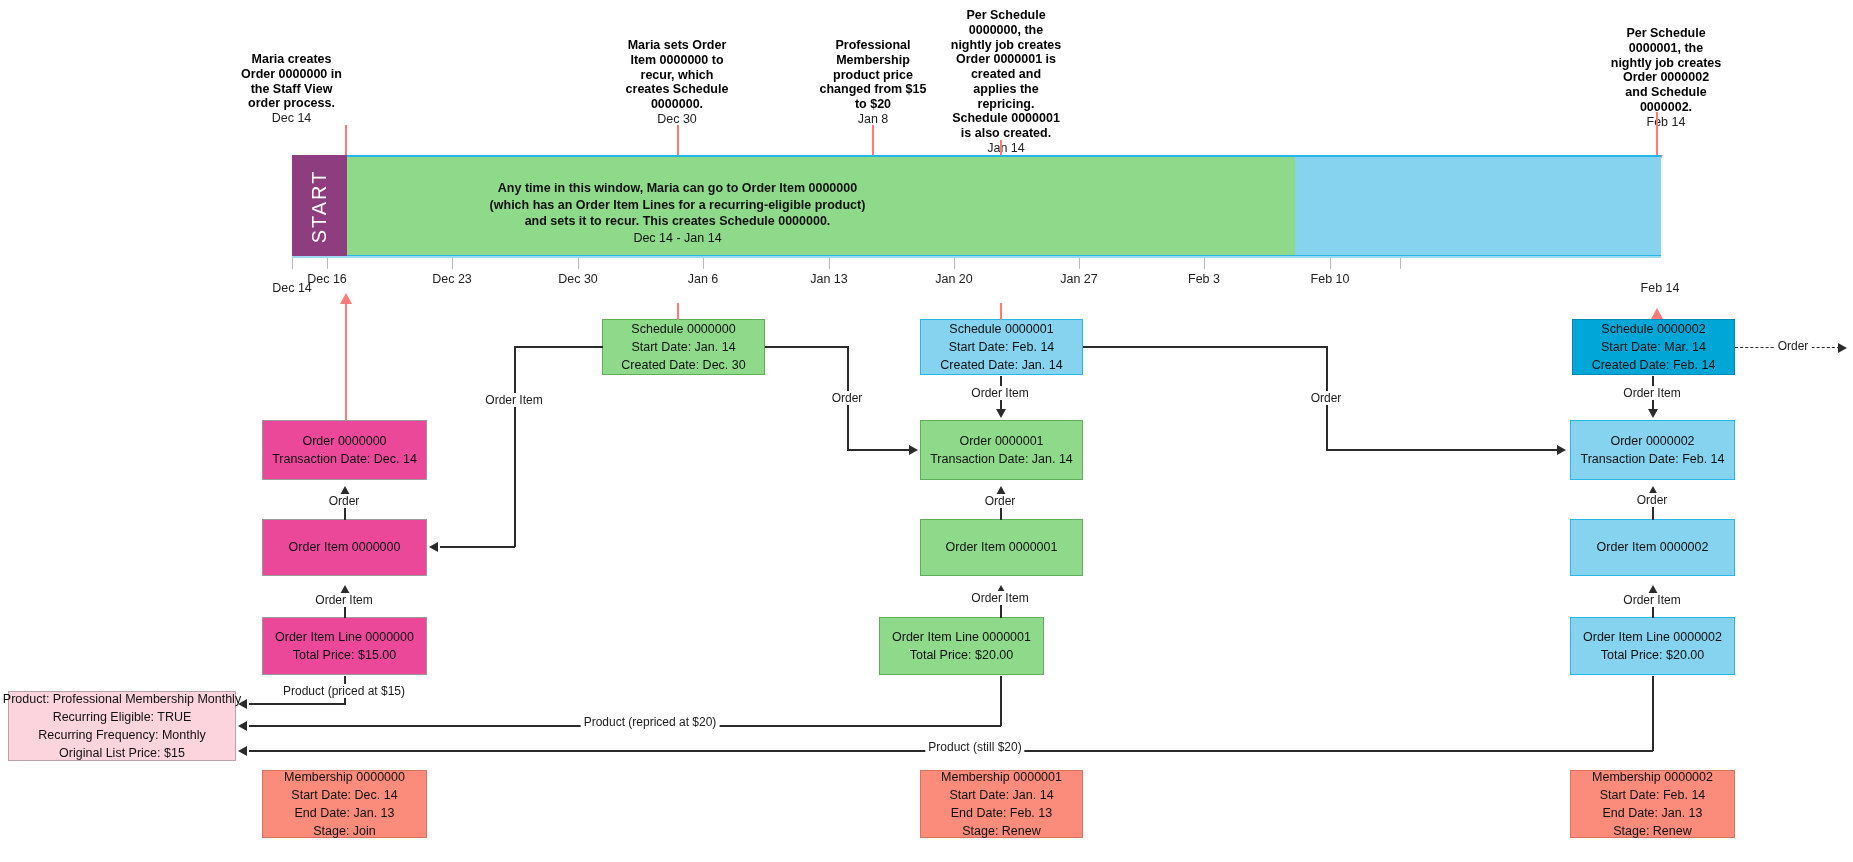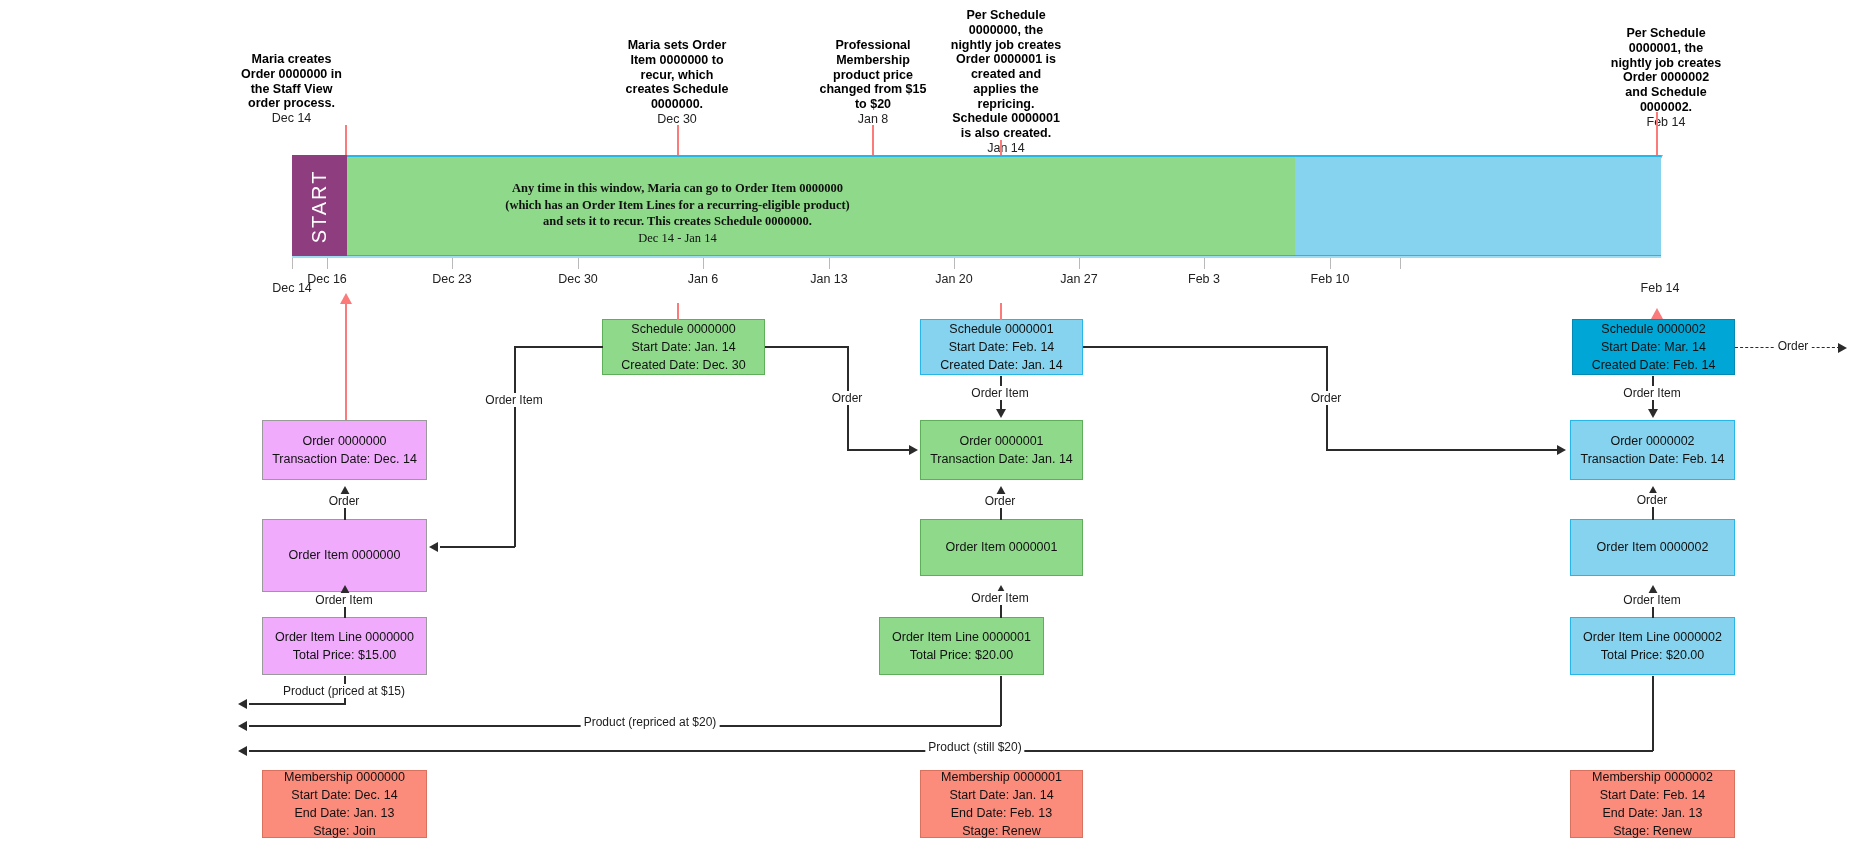--- a/index.html
+++ b/index.html
@@ -85,21 +85,20 @@
   }
   #band-label{
     position:absolute;
     left:355px; top:180px;
     width:645px;
     text-align:center;
     font-size:12.5px;
     font-weight:bold;
     line-height:1.32;
     color:#111;
-    font-family:Liberation Serif, serif;
   }
   #band-label .band-range{
     display:block;
     font-weight:normal;
   }
 
   
   #axis-line{
     position:absolute;
     left:292px; top:256px;
@@ -130,21 +129,21 @@
     display:flex;
     flex-direction:column;
     align-items:center;
     justify-content:center;
     text-align:center;
     font-size:12.5px;
     line-height:1.45;
     color:#111;
   }
   .box .ln{display:block;white-space:nowrap;}
-  .grey{background:#f0abfc;border:1px solid #9a9a9a;}
+  .grey{background:#ec4899;border:1px solid #9a9a9a;}
   .green{background:#8fd98a;border:1px solid #5fae5a;}
   .lblue{background:#85d3ee;border:1px solid #27b6e8;}
   .dblue{background:#00a6d6;border:1px solid #0089b5;}
   .pink{background:#fcd4de;border:1px solid #b9a2ab;}
   .salmon{background:#fb8b7b;border:1px solid #d9715f;}
 
   
   .seg-h{position:absolute;height:1.6px;background:#2b2b2b;}
   .seg-v{position:absolute;width:1.6px;background:#2b2b2b;}
   .arrow-up{
@@ -344,21 +343,21 @@
   <div class="edge-label" style="left:1326px; top:391px;">Order</div>
 
   <div class="seg-v" style="left:1000px; top:376px; height:35px;"></div>
   <div class="arrow-down" style="left:996px; top:409px;"></div>
   <div class="edge-label" style="left:1000px; top:386px;">Order Item</div>
 
   <div class="seg-v" style="left:1652px; top:376px; height:35px;"></div>
   <div class="arrow-down" style="left:1648px; top:409px;"></div>
   <div class="edge-label" style="left:1652px; top:386px;">Order Item</div>
 
-  <div class="box grey" style="left:262px; top:519px; width:165px; height:73px;">
+  <div class="box grey" style="left:262px; top:519px; width:165px; height:57px;">
     <span class="ln">Order Item 0000000</span>
   </div>
   <div class="box green" style="left:920px; top:519px; width:163px; height:57px;">
     <span class="ln">Order Item 0000001</span>
   </div>
   <div class="box lblue" style="left:1570px; top:519px; width:165px; height:57px;">
     <span class="ln">Order Item 0000002</span>
   </div>
 
   <div class="seg-v" style="left:344px; top:495px; height:25px;"></div>
@@ -397,20 +396,26 @@
   <div class="edge-label" style="left:344px; top:593px;">Order Item</div>
 
   <div class="seg-v" style="left:1000px; top:594px; height:24px;"></div>
   <div class="arrow-up" style="left:996px; top:585px;"></div>
   <div class="edge-label" style="left:1000px; top:591px;">Order Item</div>
 
   <div class="seg-v" style="left:1652px; top:594px; height:24px;"></div>
   <div class="arrow-up" style="left:1648px; top:585px;"></div>
   <div class="edge-label" style="left:1652px; top:593px;">Order Item</div>
 
+  <div class="box pink" style="left:8px; top:691px; width:228px; height:70px;">
+    <span class="ln">Product: Professional Membership Monthly</span>
+    <span class="ln">Recurring Eligible: TRUE</span>
+    <span class="ln">Recurring Frequency: Monthly</span>
+    <span class="ln">Original List Price: $15</span>
+  </div>
 
   <div class="seg-v" style="left:344px; top:676px; height:28px;"></div>
   <div class="seg-h" style="left:249px; top:703px; width:97px;"></div>
   <div class="arrow-left" style="left:238px; top:699px;"></div>
   <div class="edge-label" style="left:344px; top:684px;">Product (priced at $15)</div>
 
   <div class="seg-v" style="left:1000px; top:676px; height:50px;"></div>
   <div class="seg-h" style="left:249px; top:725px; width:752px;"></div>
   <div class="arrow-left" style="left:238px; top:721px;"></div>
   <div class="edge-label" style="left:650px; top:715px;">Product (repriced at $20)</div>

